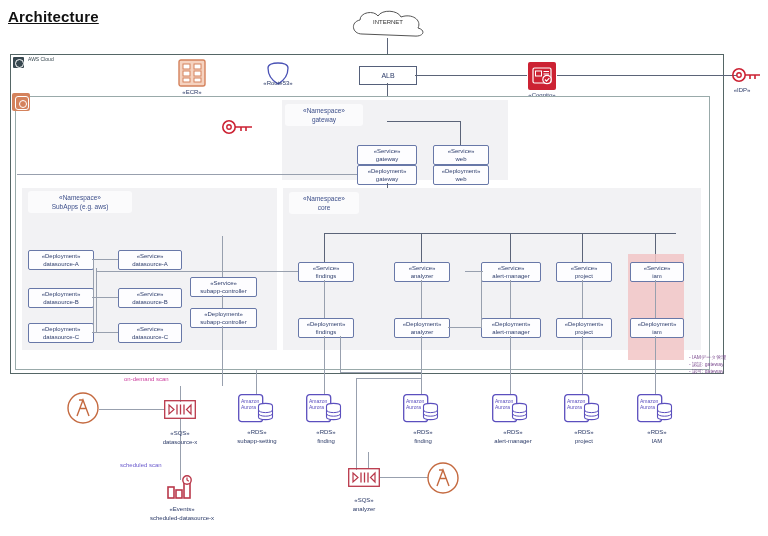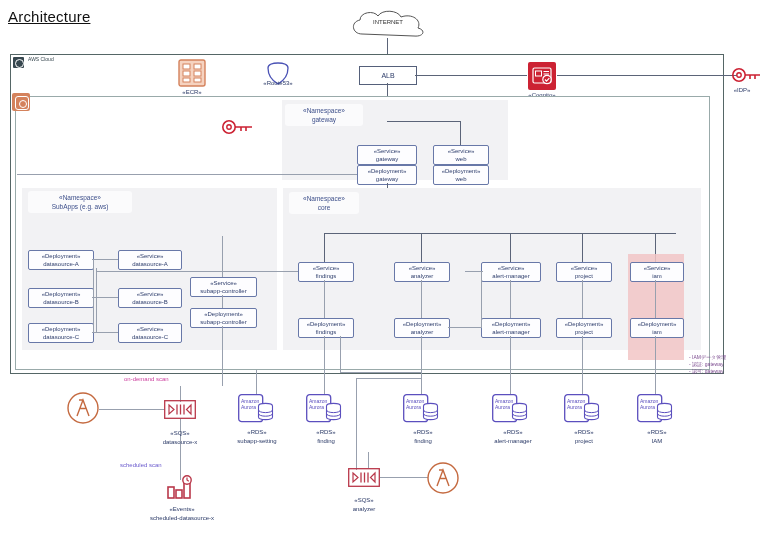--- a/index.html
+++ b/index.html
@@ -1,20 +1,20 @@
 <!DOCTYPE html>
 <html><head>
 <meta charset="utf-8">
 <style>
   html,body{margin:0;padding:0;background:#ffffff;}
   body{width:768px;height:536px;position:relative;overflow:hidden;
        font-family:"Liberation Sans","DejaVu Sans",sans-serif;color:#2b3a67;}
   .abs{position:absolute;}
   
-  #page-title{left:8px;top:8px;font-size:15px;font-weight:normal;color:#111;
+  #page-title{left:8px;top:8px;font-size:15px;font-weight:bold;color:#111;
     text-decoration:underline;letter-spacing:.2px;}
   
   .aws-cloud{left:10px;top:54px;width:712px;height:318px;border:1px solid #566;
      background:#fff;}
   .aws-cloud-badge{left:13px;top:57px;width:11px;height:11px;background:#37474f;
      border-radius:1px;}
   .aws-cloud-badge:after{content:"";position:absolute;left:2px;top:2px;width:7px;height:7px;
      border:1px solid #fff;border-radius:50%;}
   .aws-cloud-label{left:28px;top:56px;font-size:5px;color:#37474f;}
   .eks{left:15px;top:96px;width:693px;height:272px;border:1px solid #9aa;background:#fff;}

